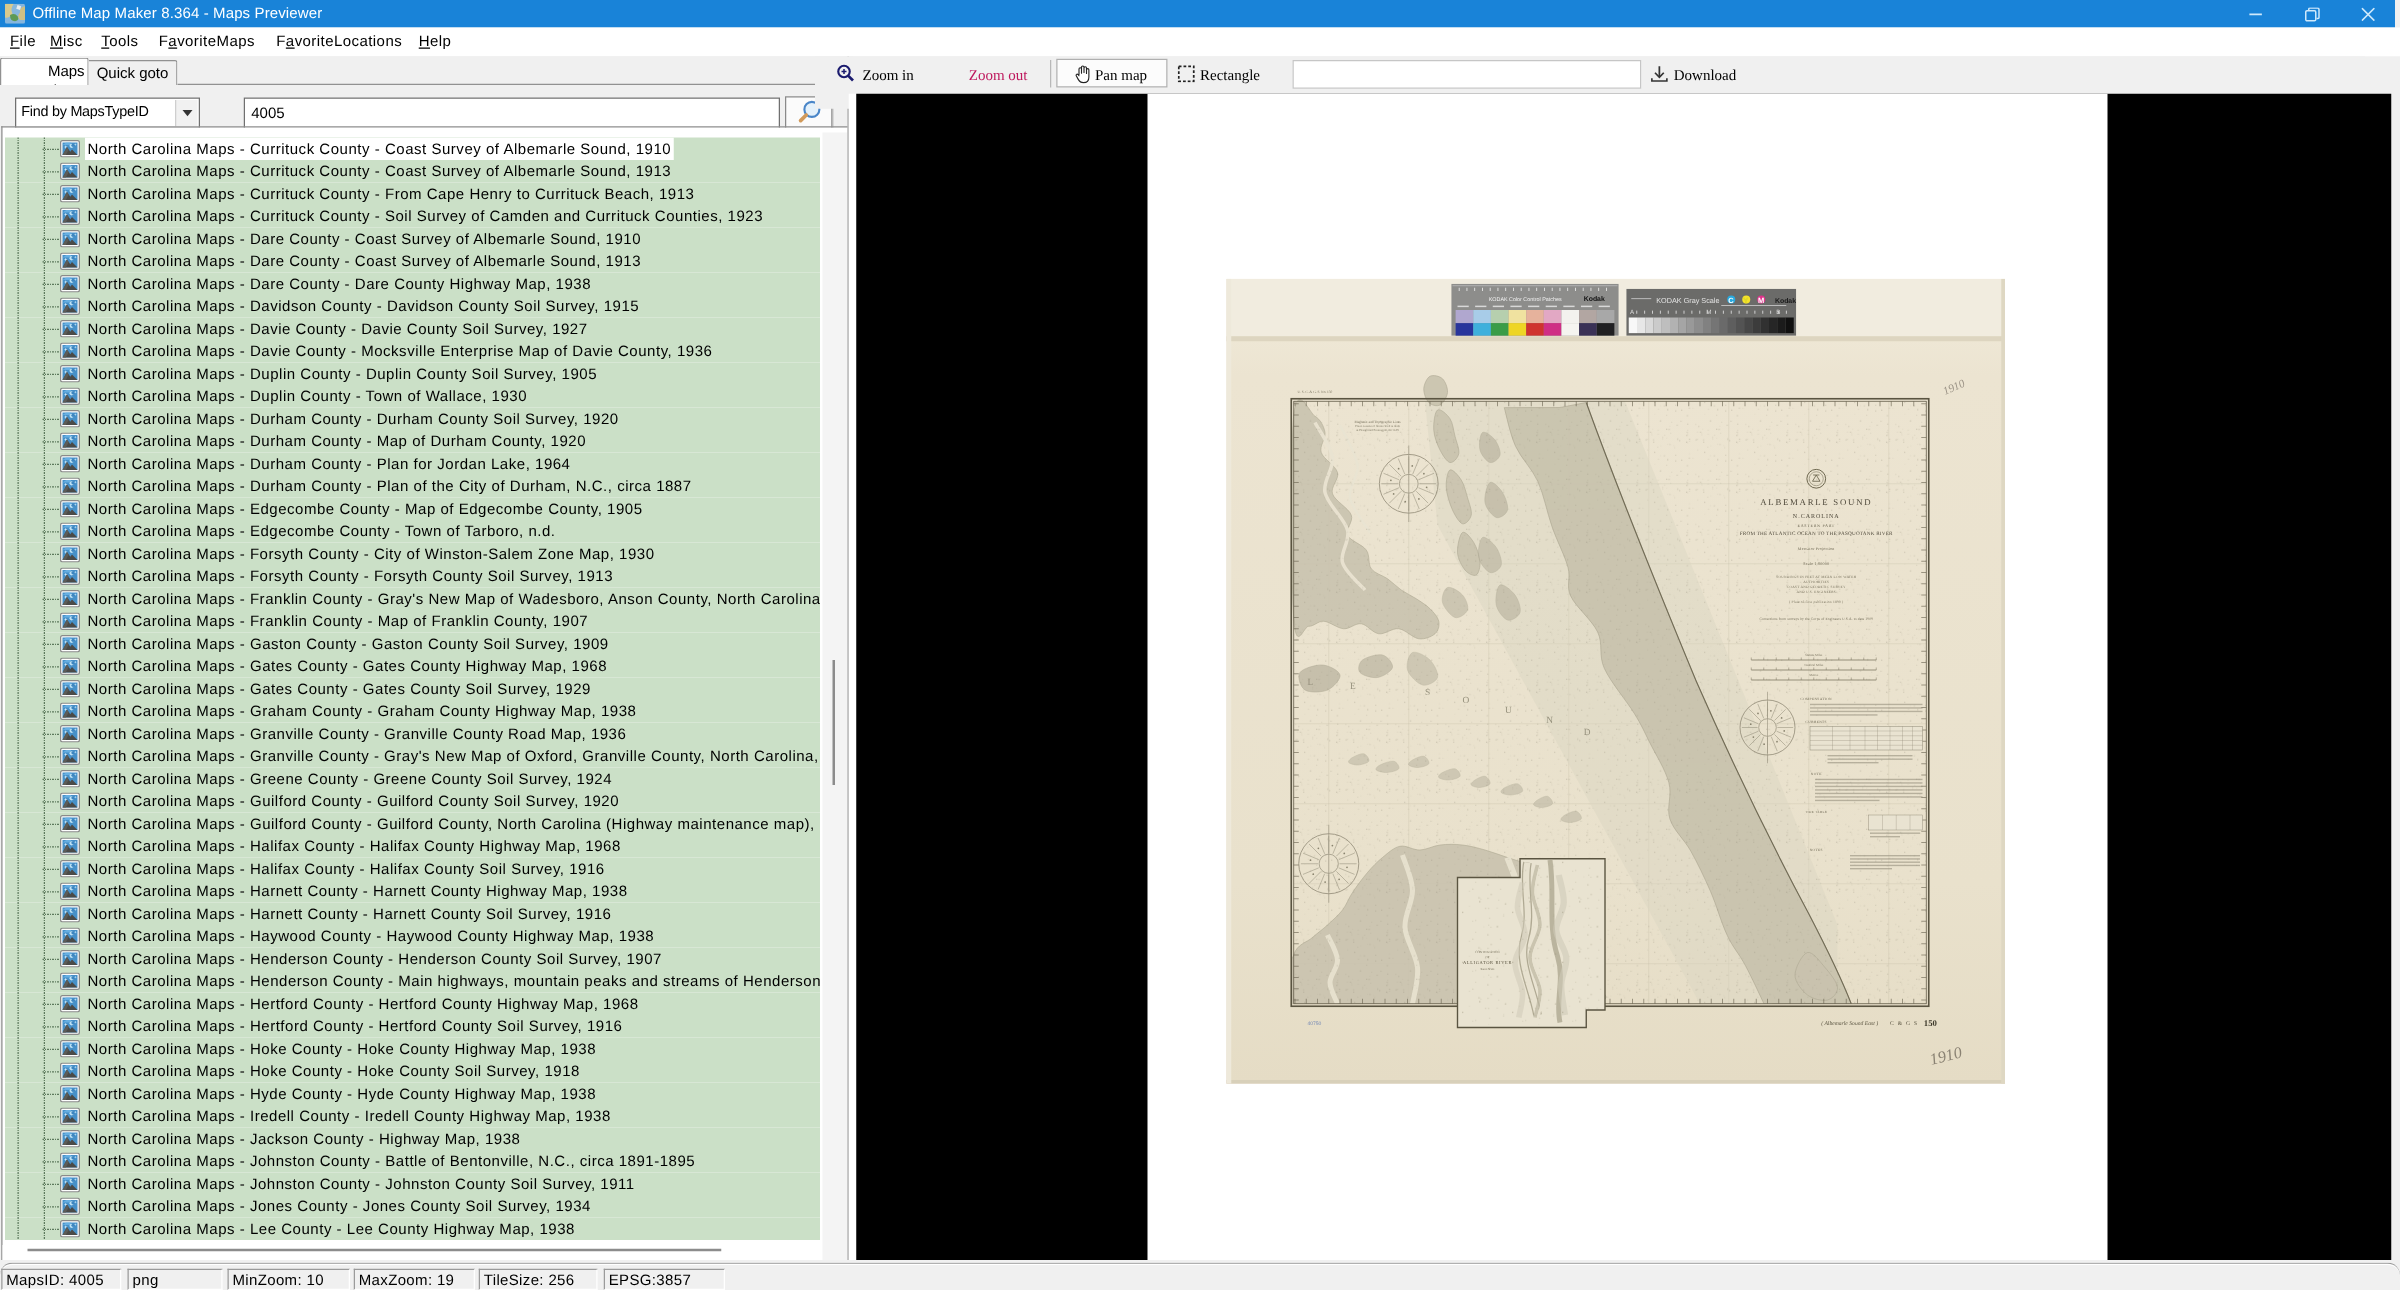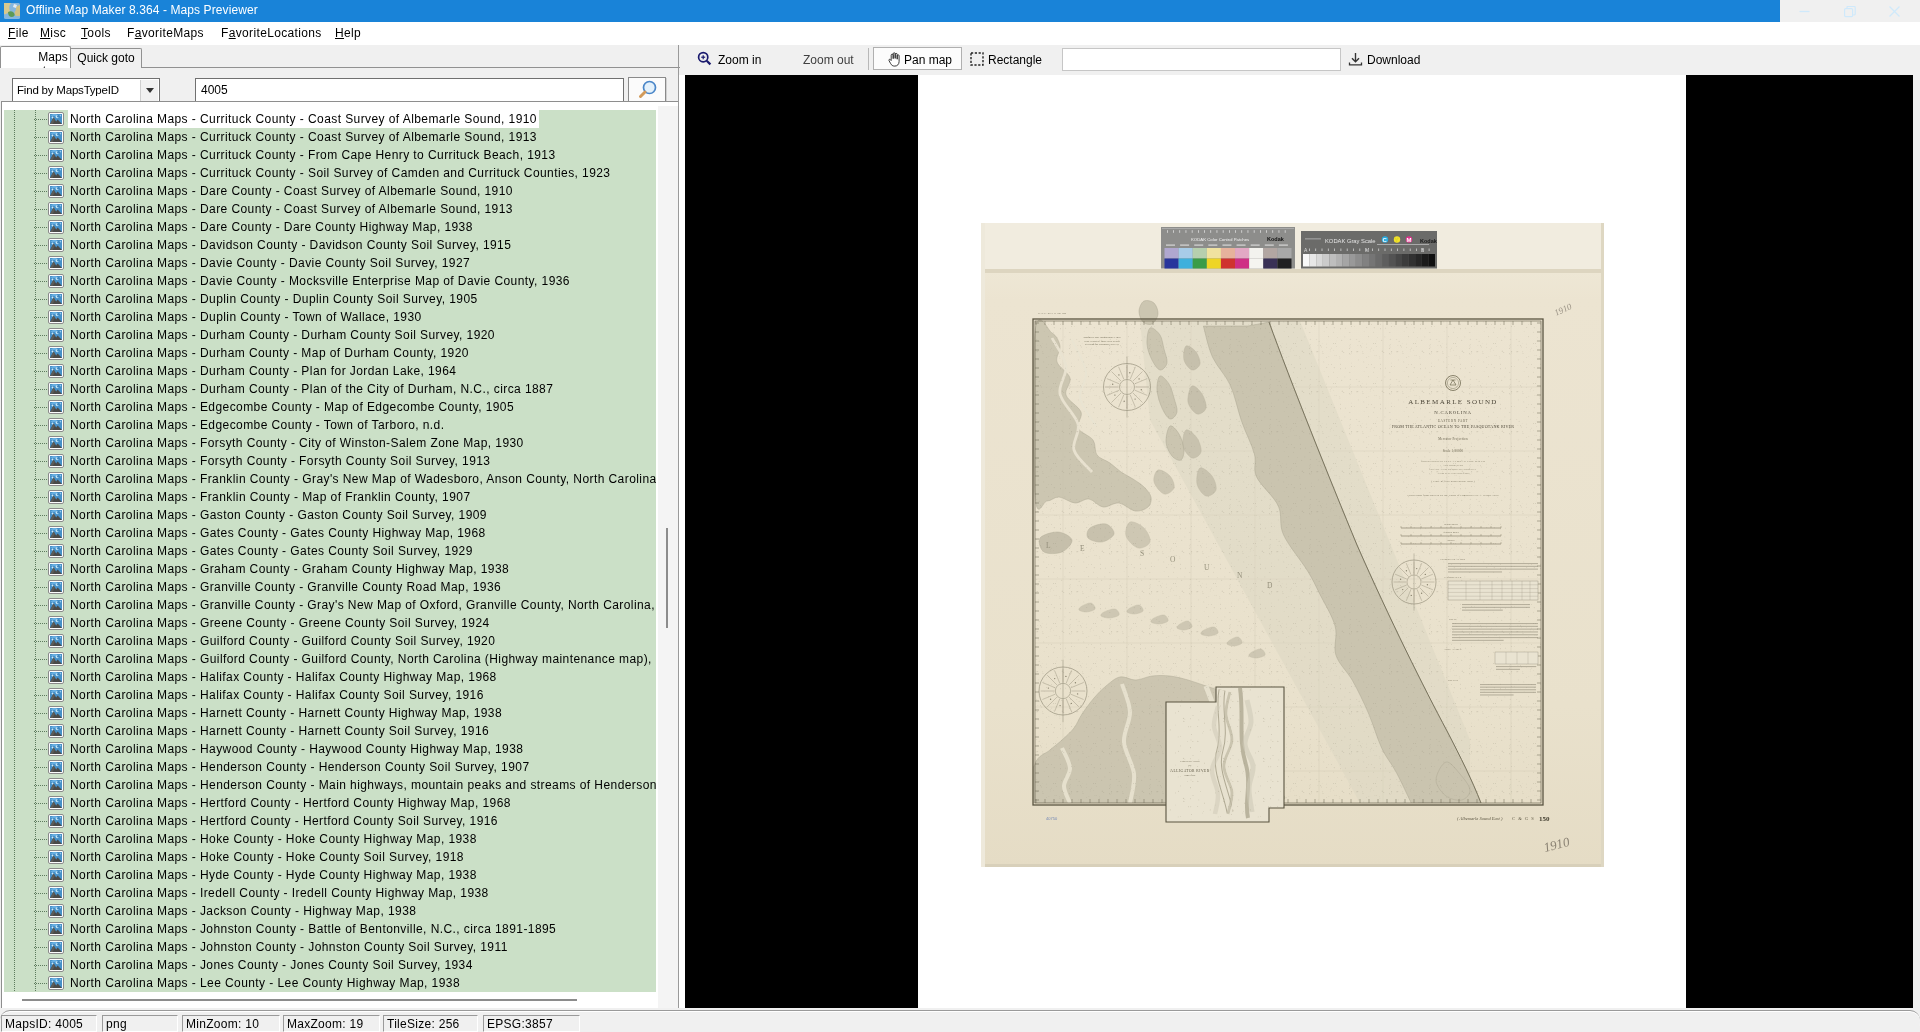--- a/index.html
+++ b/index.html
@@ -1,18 +1,18 @@
 <!DOCTYPE html>
 <html><head><meta charset="utf-8">
 <style>
 * { margin:0; padding:0; box-sizing:border-box; }
 html,body { width:1920px; height:1032px; overflow:hidden; }
 body { font-family:"Liberation Sans", sans-serif; background:#f0f0f0; position:relative; font-size:12px; }
 
-#titlebar { position:absolute; left:0; top:0; width:1780px; height:22px; background:#1983d8; }
+#titlebar { position:absolute; left:0; top:0; width:1916px; height:22px; background:#1983d8; }
 #titlebar .ttext { position:absolute; left:26px; top:3px; color:#fff; font-size:12px; letter-spacing:0.1px; }
 #appicon { position:absolute; left:4px; top:3px; width:16px; height:16px; }
 .wbtn { position:absolute; top:0; height:22px; width:45px; }
 .wbtn svg { position:absolute; left:17px; top:6px; }
 
 #menubar { position:absolute; left:0; top:22px; width:1920px; height:23px; background:#fff; color:#000; }
 #menubar span { position:absolute; top:4px; letter-spacing:0.35px; }
 #menubar u { text-decoration:underline; text-underline-offset:1px; }
 
 #tabstrip { position:absolute; left:0; top:45px; width:682px; height:23px; background:#f0f0f0; }
@@ -38,21 +38,21 @@
 .trow.sel .tt { background:#fff; }
 #tdots { position:absolute; left:2px; top:8px; width:652px; height:882px; pointer-events:none;
   background:
    repeating-linear-gradient(to bottom,#5d7a5d 0 1px,transparent 1px 2px) 10px 0/1px 100% no-repeat,
    repeating-linear-gradient(to bottom,#5d7a5d 0 1px,transparent 1px 2px) 31px 0/1px 100% no-repeat; }
 #vsb { position:absolute; left:658px; top:38px; width:20px; height:902px; background:#f4f4f4; }
 #vsb .thumb { position:absolute; left:8px; top:422px; width:2px; height:100px; background:#8c8c8c; }
 #hsb { position:absolute; left:2px; top:928px; width:654px; height:12px; background:#fff; }
 #hsb .thumb { position:absolute; left:20px; top:3px; width:555px; height:2px; background:#8c8c8c; }
 
-#toolbar { position:absolute; left:680px; top:45px; width:1240px; height:42px; background:#f0f0f0; }
+#toolbar { position:absolute; left:652px; top:45px; width:1240px; height:42px; background:#f0f0f0;font-family:Liberation Serif, serif; }
 #toolbar .lbl { position:absolute; top:8px; }
 #panbtn { position:absolute; left:193px; top:2px; width:89px; height:23px; background:#fcfcfc; border:1px solid #b0b0b0; }
 #tbinput { position:absolute; left:382px; top:3px; width:279px; height:23px; background:#fff; border:1px solid #c6c6c6; }
 
 #viewport { position:absolute; left:685px; top:75px; width:1228px; height:933px; background:#000; }
 #vwhite { position:absolute; left:233px; top:0; width:768px; height:933px; background:#fff; }
 #vleft { position:absolute; left:679px; top:75px; width:6px; height:933px; background:#fff; }
 
 #statusbar { position:absolute; left:0; top:1010px; width:1920px; height:22px; background:#f0f0f0; border-top:1px solid #9a9a9a; box-shadow:inset 0 1px 0 #fff;border-radius:10px; }
 .scell { position:absolute; top:4px; height:17px; border:1px solid; border-color:#9a9a9a #fff #fff #9a9a9a; padding:1px 0 0 3px; background:#f0f0f0; letter-spacing:0.28px; }
@@ -810,21 +810,21 @@
 </div>
 <div id="lborder"></div>
 <div id="toolbar">
 <svg style="position:absolute;left:17px;top:6px" width="15" height="16" viewBox="0 0 15 16">
       <circle cx="6.2" cy="6.2" r="4.6" fill="none" stroke="#1a1a6e" stroke-width="1.7"></circle>
       <line x1="6.2" y1="4.2" x2="6.2" y2="8.2" stroke="#1a1a6e" stroke-width="1.2"></line>
       <line x1="4.2" y1="6.2" x2="8.2" y2="6.2" stroke="#1a1a6e" stroke-width="1.2"></line>
       <line x1="9.7" y1="9.7" x2="13.4" y2="13.4" stroke="#1a1a6e" stroke-width="2.2"></line>
     </svg>
 <span class="lbl" style="left:38px">Zoom in</span>
-<span class="lbl" style="left:123px;color:#404040">Zoom out</span>
+<span class="lbl" style="left:123px;color:#be185d">Zoom out</span>
 <div style="position:absolute;left:188px;top:3px;width:1px;height:22px;background:#b8b8b8"></div>
 <div id="panbtn"></div>
 <svg style="position:absolute;left:208px;top:7px" width="13" height="15" viewBox="0 0 13 15">
       <path d="M3.2 7.5 V3.2 a1 1 0 0 1 2 0 V6.5 M5.2 6 V1.8 a1 1 0 0 1 2 0 V6 M7.2 6 V2.4 a1 1 0 0 1 2 0 V6.8 M9.2 6.8 V3.8 a0.95 0.95 0 0 1 1.9 0 V9.5 c0 2.8-1.8 4.6-4.3 4.6 c-2.2 0-3.3-0.9-4.2-2.6 L1 8.6 c-0.5-0.9 0.6-1.8 1.4-1 L3.2 8.6" fill="#fff" stroke="#222" stroke-width="0.9" stroke-linecap="round" stroke-linejoin="round"></path>
     </svg>
 <span class="lbl" style="left:224px">Pan map</span>
 <svg style="position:absolute;left:290px;top:7px" width="14" height="14" viewBox="0 0 14 14">
       <rect x="1" y="1" width="12" height="12" fill="none" stroke="#222" stroke-width="1.4" stroke-dasharray="2.2 1.6"></rect>
     </svg>
 <span class="lbl" style="left:308px">Rectangle</span>

